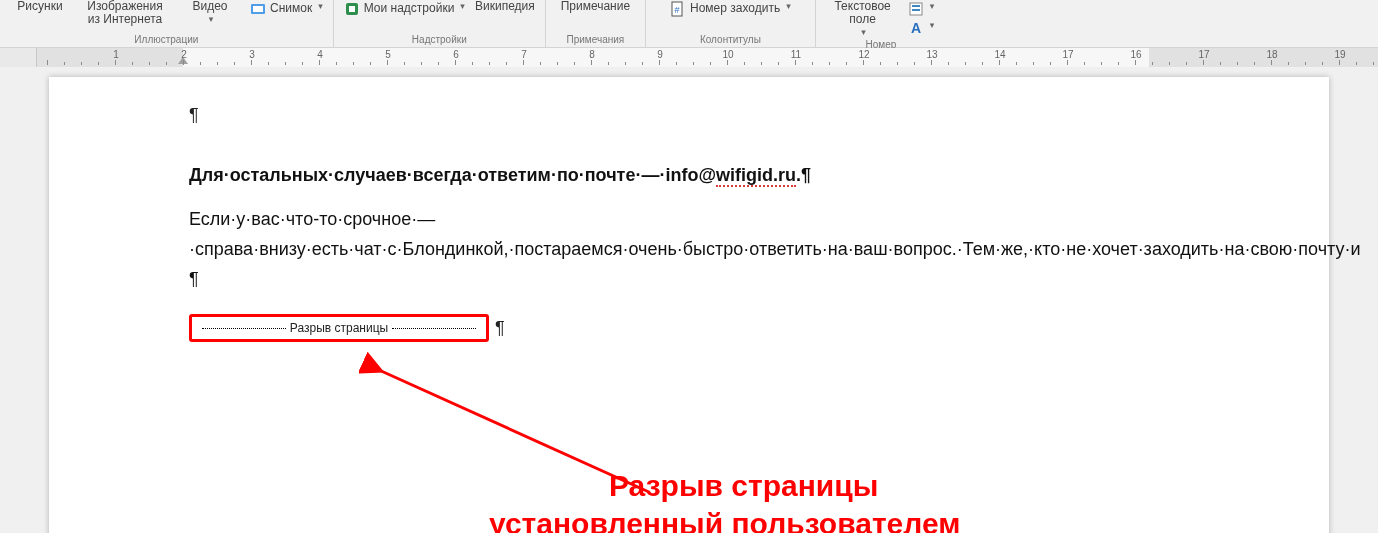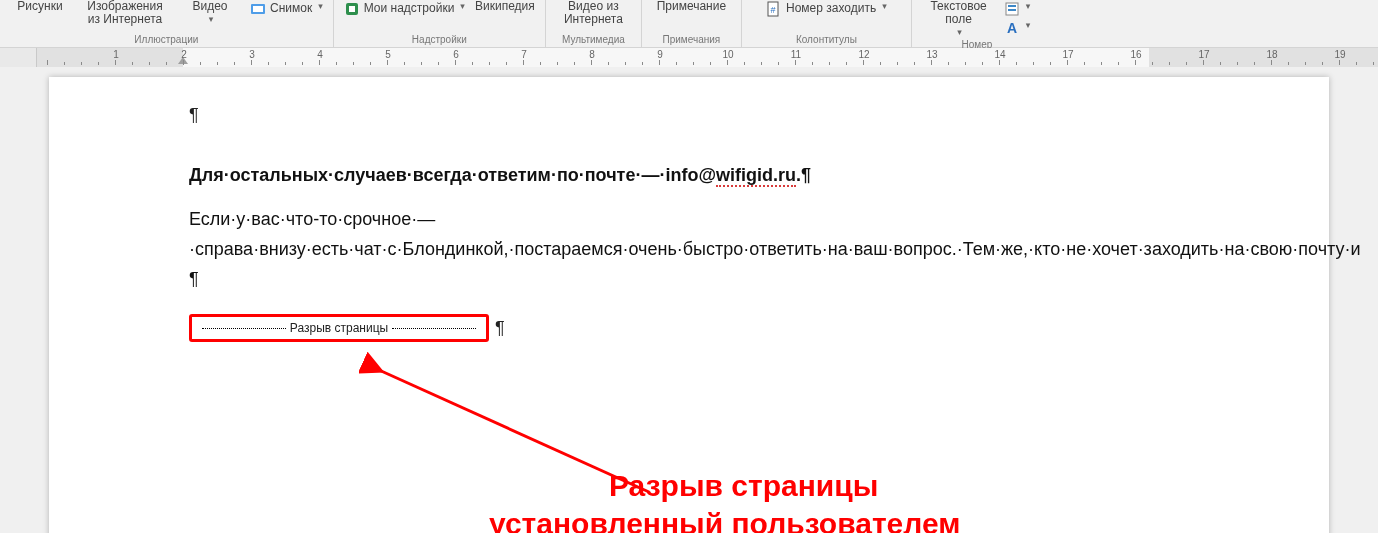--- a/index.html
+++ b/index.html
@@ -87,28 +87,20 @@
           <span class="drop">▾</span>
         </div>
       </div>
       <div class="big-btn">
         <span class="lbl">Википедия</span>
       </div>
     </div>
     <div class="group-label">Надстройки</div>
   </div>
 
-  <div class="group" style="min-width:85px;">
-    <div class="group-body">
-      <div class="big-btn" style="max-width:75px;">
-        <span class="lbl">Видео из Интернета</span>
-      </div>
-    </div>
-    <div class="group-label">Мультимедиа</div>
-  </div>
 
 
   <div class="group" style="min-width:100px;">
     <div class="group-body">
       <div class="big-btn">
         <span class="lbl">Примечание</span>
       </div>
     </div>
     <div class="group-label">Примечания</div>
   </div>

